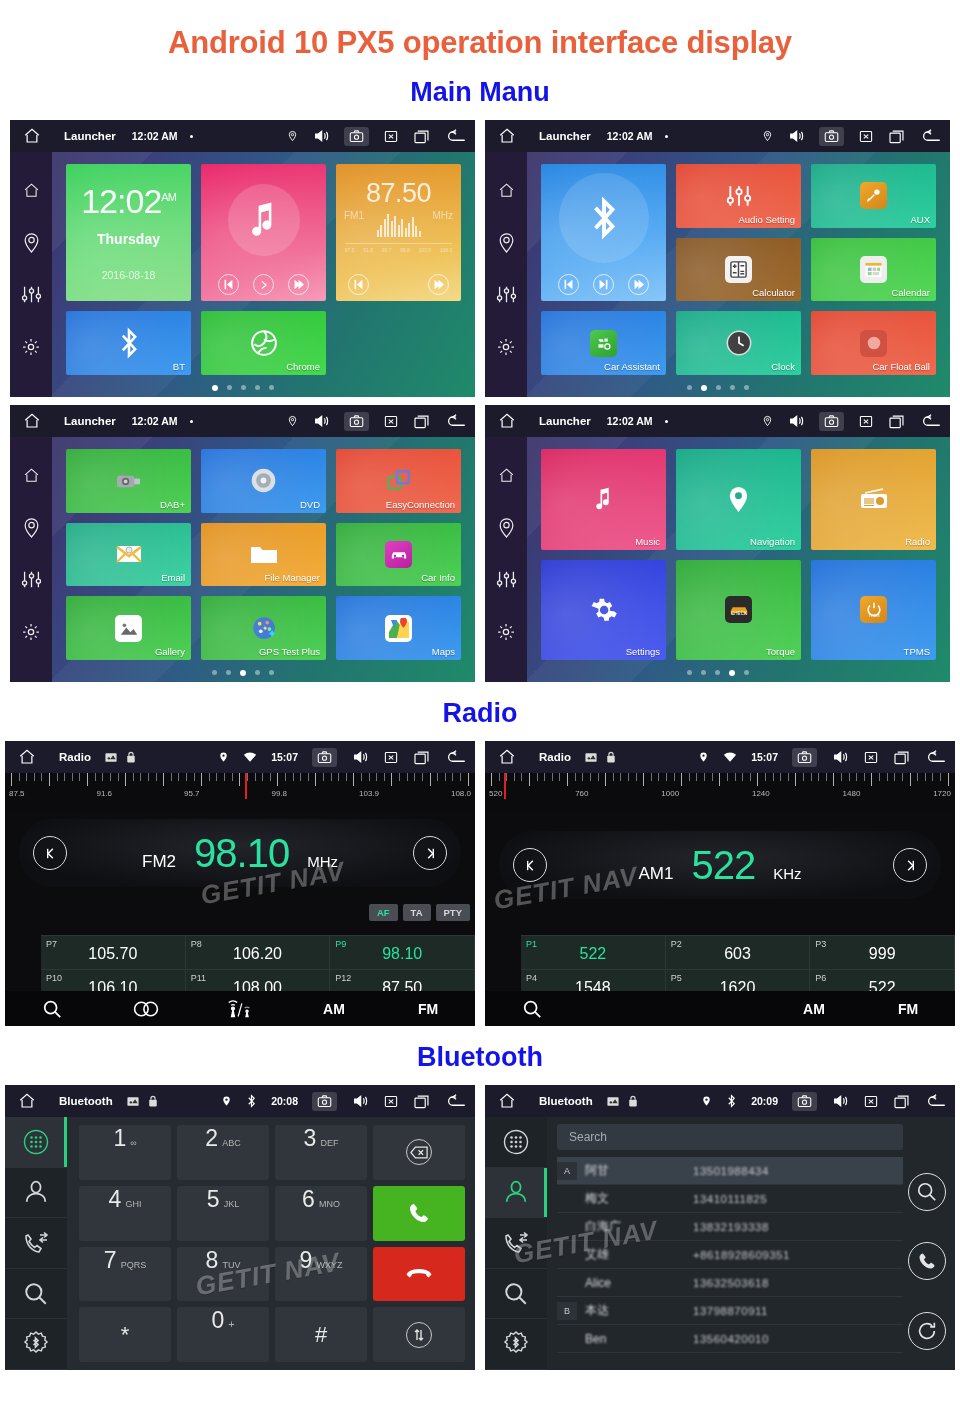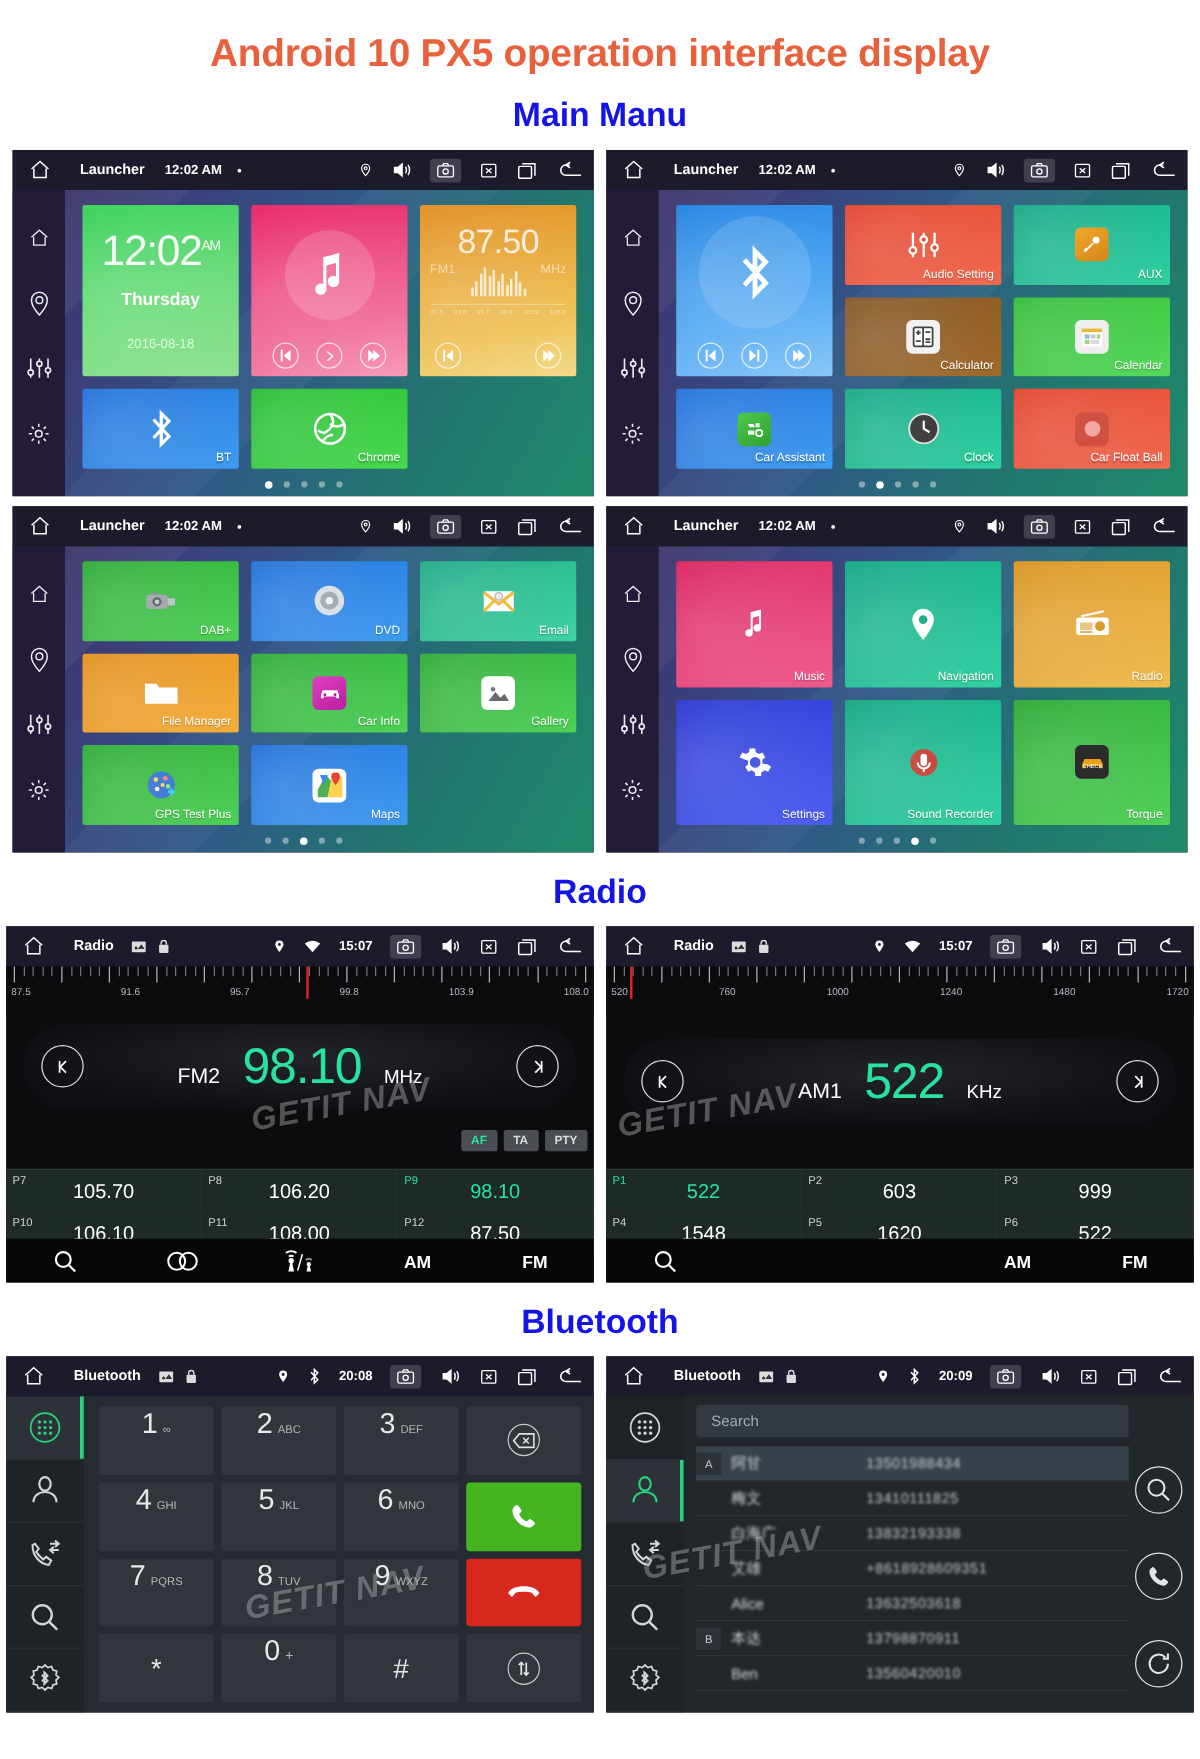--- a/index.html
+++ b/index.html
@@ -175,21 +175,21 @@
   }
   .rbtn { width:34px;height:34px;border-radius:50%;border:1.6px solid #dadada; display:flex;align-items:center;justify-content:center; flex:0 0 auto;}
   .freq-center { flex:1; display:flex; align-items:baseline; justify-content:center; gap:18px;}
   .band { color:#fff; font-size:17px; }
   .bignum { color:#2ae2a0; font-size:40px; font-weight:400; letter-spacing:-1px;}
   .unit { color:#fff; font-size:15px;}
   .rds { position:absolute; right:5px; top:131px; display:flex; gap:5px; z-index:4;}
   .rds span { background:#4a4d53; color:#d8d8d8; font-size:9.5px; font-weight:bold; padding:3px 8px; border-radius:2px;}
   .rds span.on { color:#2ae2a0; }
   .presets { position:absolute; left:0; right:0; top:162px; }
-  .prow { display:flex; border-top:1px solid #2c3833; }
+  .prow { display:flex; border-top:1px solid #2c3833;margin-left:36px; }
   .pcell { flex:1; background:#1d2a26; height:33px; position:relative; border-right:1px solid #2c3833; }
   .pcell .pnum { position:absolute; left:5px; top:3px; font-size:9px; color:#cfcfcf;}
   .pcell .pval { position:absolute; left:0; right:0; top:9px; text-align:center; color:#fff; font-size:16px;}
   .pcell.active .pnum, .pcell.active .pval { color:#2ae2a0; }
   .rbottom { position:absolute; bottom:0; left:0; right:0; height:35px; background:#07070a; display:flex; align-items:center;}
   .rbottom > div { flex:1; display:flex; align-items:center; justify-content:center; color:#fff; font-size:14px; font-weight:bold;}
 
   
   .bt-screen { height:253px; display:flex; background:#22272c; position:relative;}
   .bt-rail {
@@ -719,20 +719,27 @@
           <span class="lbl">DAB+</span>
         </div>
         <div class="tile" style="background:linear-gradient(145deg,#1668d6,#3f9cf0)">
           <svg width="27" height="27" viewBox="0 0 24 24">
               <circle cx="12" cy="12" r="10.5" fill="#d8dde2"></circle>
               <circle cx="12" cy="12" r="6.5" fill="#9aa5b0"></circle>
               <circle cx="12" cy="12" r="2.6" fill="#eef1f4"></circle>
             </svg>
           <span class="lbl">DVD</span>
         </div>
+        <div class="tile" style="background:linear-gradient(145deg,#e03a24,#f06a50)">
+          <svg width="26" height="26" viewBox="0 0 24 24" fill="none" stroke-width="2.2">
+              <rect x="2.5" y="8" width="11" height="11" rx="1.5" stroke="#3aa94a"></rect>
+              <rect x="10" y="3" width="11" height="11" rx="1.5" stroke="#5a6ee0"></rect>
+            </svg>
+          <span class="lbl">EasyConnection</span>
+        </div>
         <div class="tile" style="background:linear-gradient(145deg,#14a57e,#3fd3a4)">
           <svg width="28" height="22" viewBox="0 0 28 22">
               <rect x="2" y="3" width="24" height="16" rx="1.5" fill="#fff"></rect>
               <path d="M2 4 L14 13 L26 4" fill="none" stroke="#f0b429" stroke-width="2.6"></path>
               <path d="M2 19 L10 11 M26 19 L18 11" stroke="#f0b429" stroke-width="2.4" fill="none"></path>
               <circle cx="14" cy="7" r="3" fill="#e8e8e8" stroke="#aaa" stroke-width="1"></circle>
             </svg>
           <span class="lbl">Email</span>
         </div>
         <div class="tile" style="background:linear-gradient(145deg,#e08a12,#f4ae3c)">
@@ -901,37 +908,38 @@
               <path d="M5 18.5 h10" stroke="#d89018" stroke-width="1.2"></path>
             </svg>
           <span class="lbl">Radio</span>
         </div>
         <div class="tile" style="background:linear-gradient(145deg,#2230d0,#4a5cf0)">
           <svg width="28" height="28" viewBox="0 0 24 24" fill="#fff">
               <path d="M12 8.2a3.8 3.8 0 1 0 0 7.6 3.8 3.8 0 0 0 0-7.6zm9.2 5.3 2.1 1.7-2 3.5-2.6-1a7.8 7.8 0 0 1-2.2 1.3l-.4 2.7h-4l-.4-2.7a7.8 7.8 0 0 1-2.2-1.3l-2.6 1-2-3.5 2.1-1.7a8 8 0 0 1 0-2.6L.8 8.5l2-3.5 2.6 1a7.8 7.8 0 0 1 2.2-1.3l.4-2.7h4l.4 2.7a7.8 7.8 0 0 1 2.2 1.3l2.6-1 2 3.5-2.1 1.7a8 8 0 0 1 0 2.6z" transform="translate(0.6,0.4) scale(0.96)"></path>
             </svg>
           <span class="lbl">Settings</span>
         </div>
-        <div class="tile" style="background:linear-gradient(145deg,#0aa37f,#2fd0a0)">
-          <svg width="26" height="26" viewBox="0 0 24 24">
-              <circle cx="12" cy="12" r="10" fill="#c2372a"></circle>
-              <rect x="9.6" y="5.5" width="4.8" height="9" rx="2.4" fill="#fff"></rect>
-              <path d="M7.5 12 a4.5 4.5 0 0 0 9 0" stroke="#fff" stroke-width="1.5" fill="none"></path>
-              <path d="M12 16.5 v2.5" stroke="#fff" stroke-width="1.5"></path>
-            </svg>
-          <span class="lbl">Sound Recorder</span>
-        </div>
         <div class="tile" style="background:linear-gradient(145deg,#23a52c,#4fd157)">
           <span class="appico" style="background:#2b2b2b">
               <svg width="20" height="16" viewBox="0 0 22 16">
                 <path d="M2 9 l2-4 h14 l2 4 v4 h-3 v-2 H5 v2 H2z" fill="#e8a11a"></path>
                 <text x="11" y="13" font-size="5" text-anchor="middle" fill="#fff" font-family="sans-serif">CHECK</text>
               </svg>
             </span>
           <span class="lbl">Torque</span>
+        </div>
+        <div class="tile" style="background:linear-gradient(145deg,#1668d6,#3f9cf0)">
+          <span class="appico" style="background:linear-gradient(145deg,#f0a82a,#d4861a)">
+              <svg width="18" height="18" viewBox="0 0 20 20" fill="none" stroke="#fff" stroke-width="1.8">
+                <path d="M5.5 5 a6.5 6.5 0 1 0 9 0"></path>
+                <path d="M10 2 v6"></path>
+                <text x="10" y="18" font-size="4.5" text-anchor="middle" fill="#fff" stroke="none" font-family="sans-serif">TPMS</text>
+              </svg>
+            </span>
+          <span class="lbl">TPMS</span>
         </div>
       </div>
       <div class="dots">
           <i></i>
           <i></i>
           <i></i>
           <i class="on"></i>
           <i></i>
         </div>
     </div>

